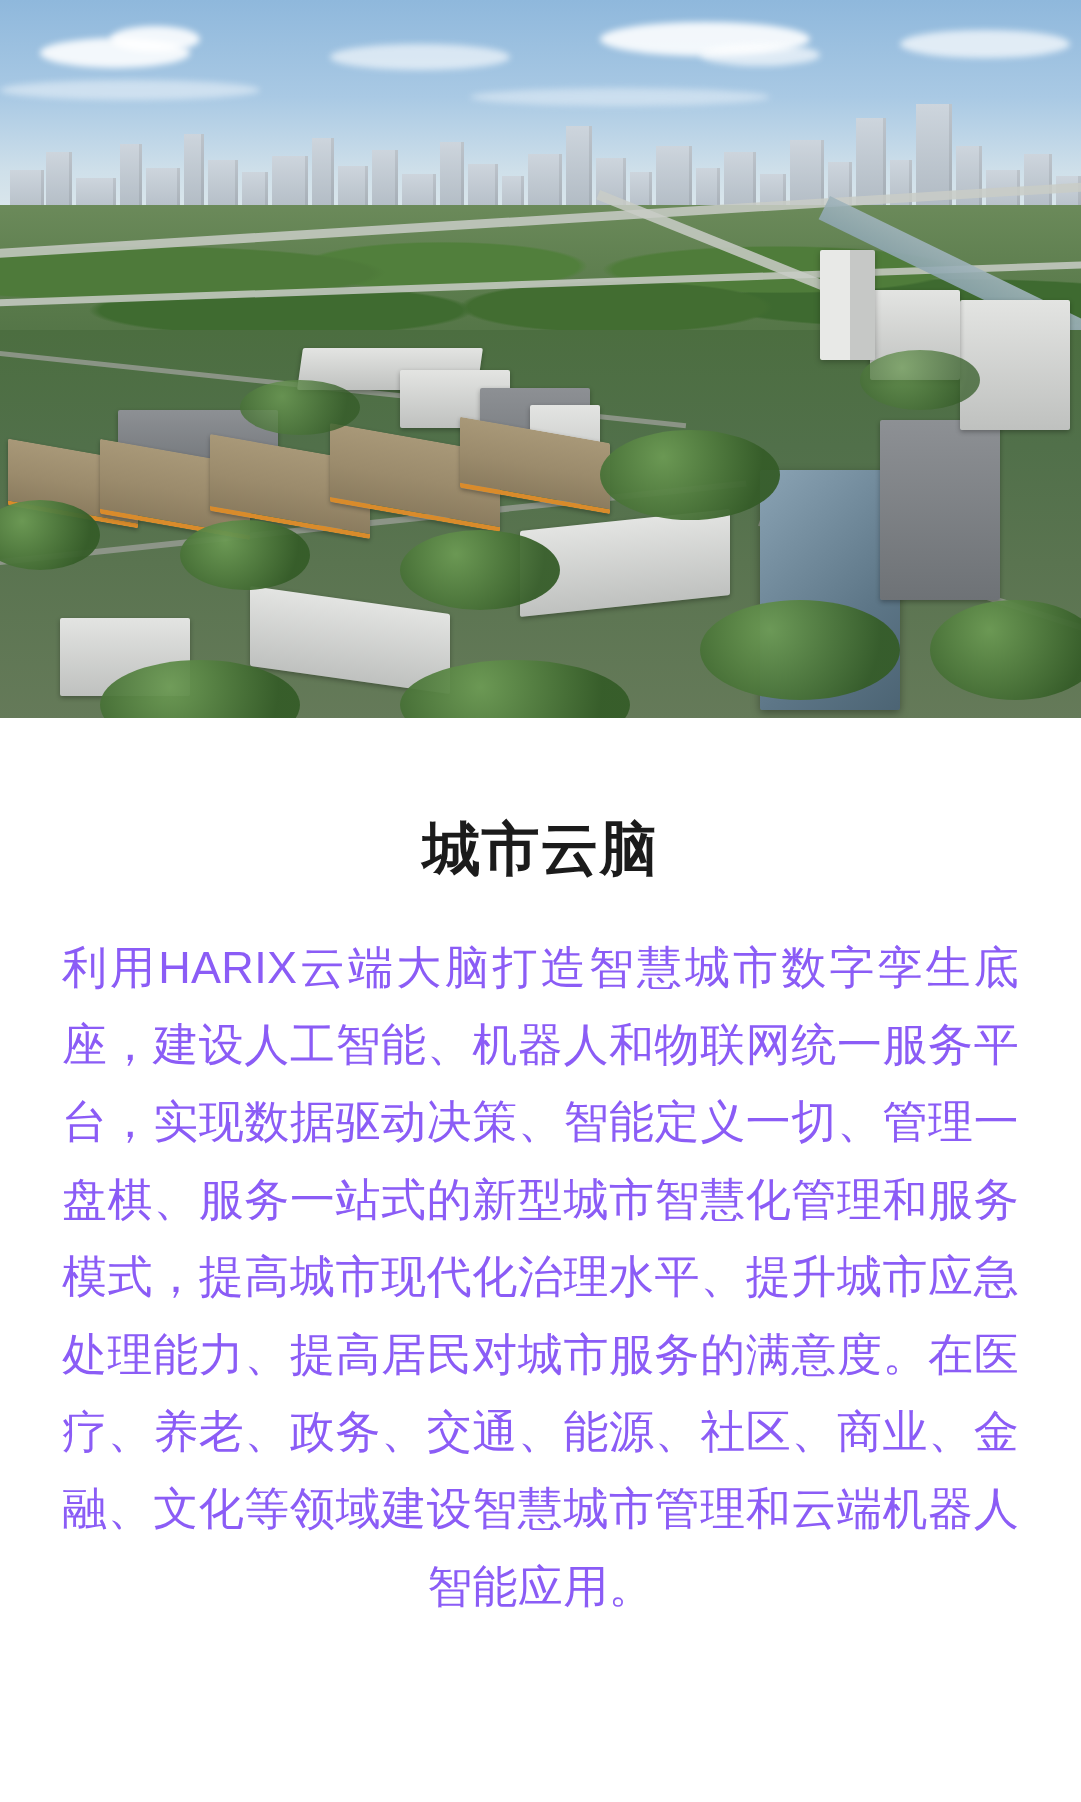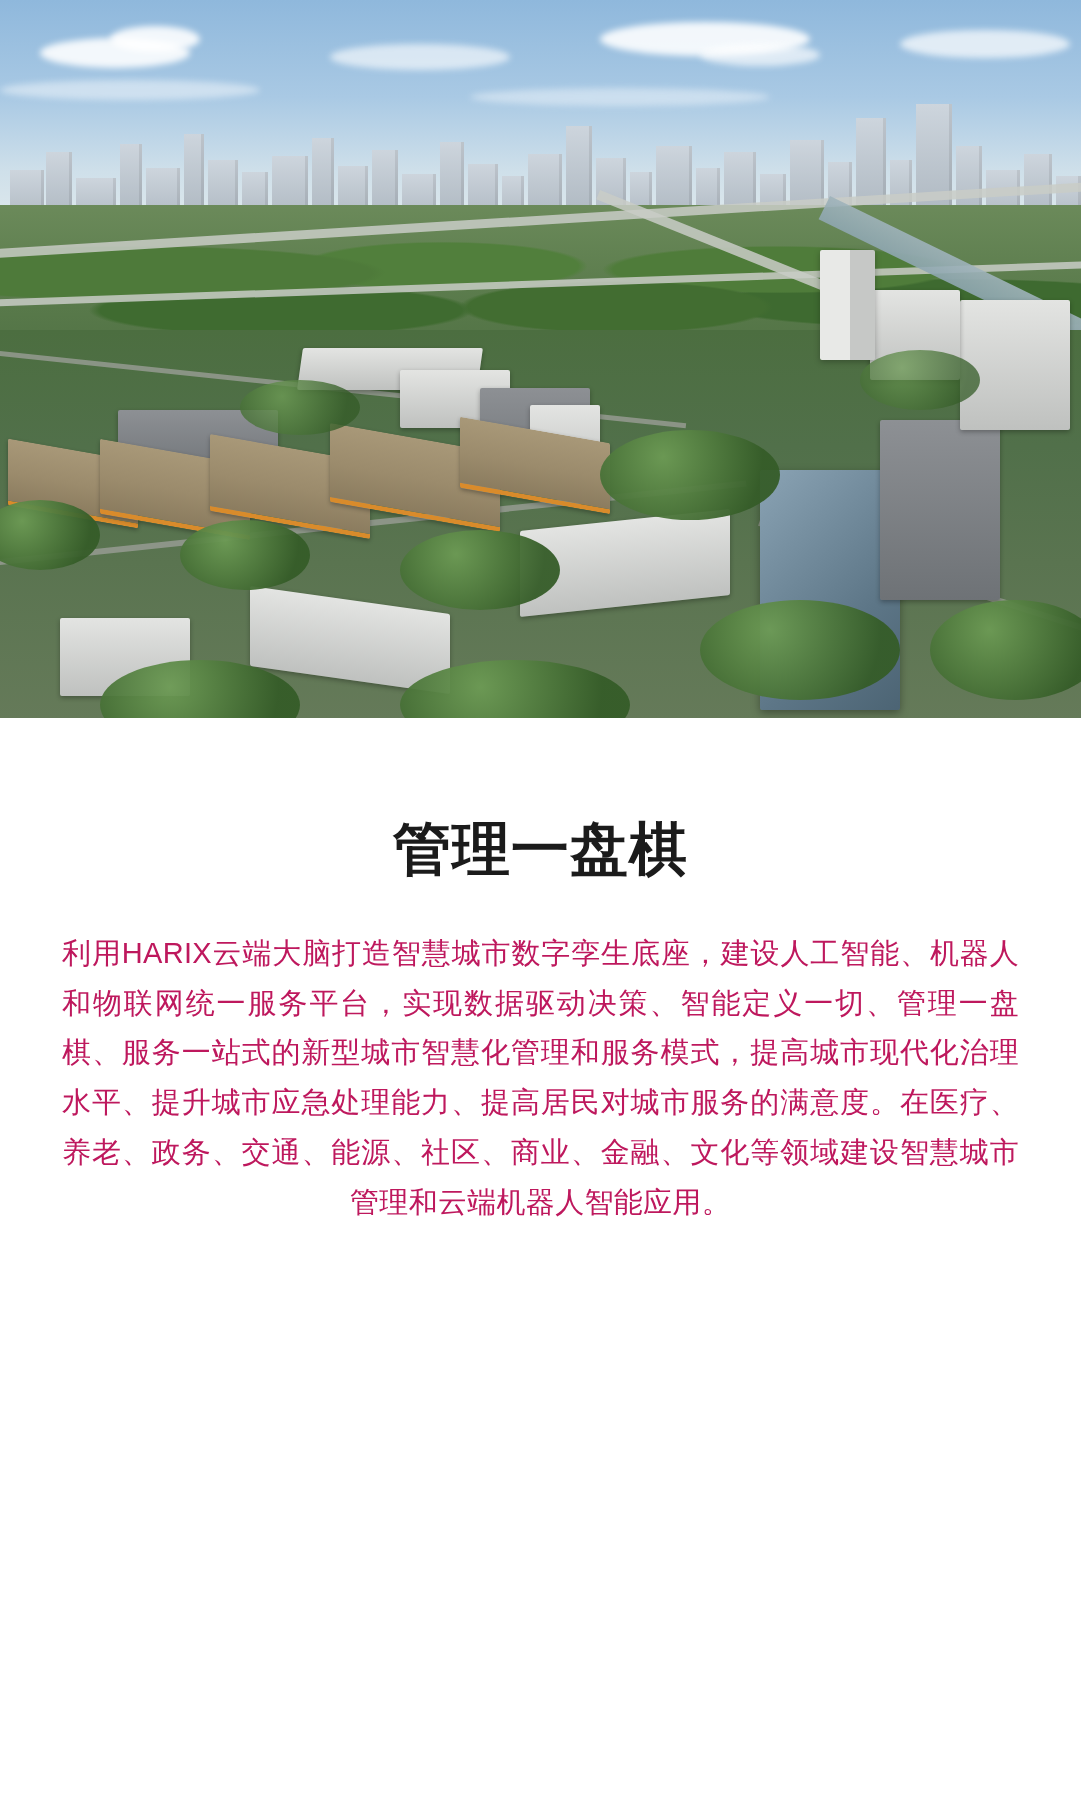--- a/index.html
+++ b/index.html
@@ -164,23 +164,23 @@
     font-size: 44px;
     line-height: 1.42;
     font-weight: 400;
     color: #3c3c3c;
     letter-spacing: 0.5px;
   }
   .body-text {
     margin: 46px 0 0 0;
     text-align: justify;
     text-align-last: center;
-    font-size: 29px;
+    font-size: 45px;
     line-height: 1.72;
-    color: #be185d;
+    color: #8b5cf6;
     letter-spacing: 0.3px;
   }
 </style>
 </head>
 <body>
 
 <div class="page">
 
   <div class="hero">
     <div class="sky"></div>
@@ -271,19 +271,19 @@
     <div class="tree-mass" style="left:600px;  top:430px; width:180px; height:90px;"></div>
     <div class="tree-mass" style="left:700px;  top:600px; width:200px; height:100px;"></div>
     <div class="tree-mass" style="left:930px;  top:600px; width:170px; height:100px;"></div>
     <div class="tree-mass" style="left:100px;  top:660px; width:200px; height:90px;"></div>
     <div class="tree-mass" style="left:400px;  top:660px; width:230px; height:90px;"></div>
     <div class="tree-mass" style="left:860px;  top:350px; width:120px; height:60px; opacity:.75;"></div>
     <div class="tree-mass" style="left:240px;  top:380px; width:120px; height:55px; opacity:.8;"></div>
   </div>
 
   <div class="content">
-    <h1 class="title">管理一盘棋</h1>
+    <h1 class="title">城市云脑</h1>
 
 
     <p class="body-text">利用HARIX云端大脑打造智慧城市数字孪生底座，建设人工智能、机器人和物联网统一服务平台，实现数据驱动决策、智能定义一切、管理一盘棋、服务一站式的新型城市智慧化管理和服务模式，提高城市现代化治理水平、提升城市应急处理能力、提高居民对城市服务的满意度。在医疗、养老、政务、交通、能源、社区、商业、金融、文化等领域建设智慧城市管理和云端机器人智能应用。</p>
   </div>
 
 </div>
 
 </body></html>

